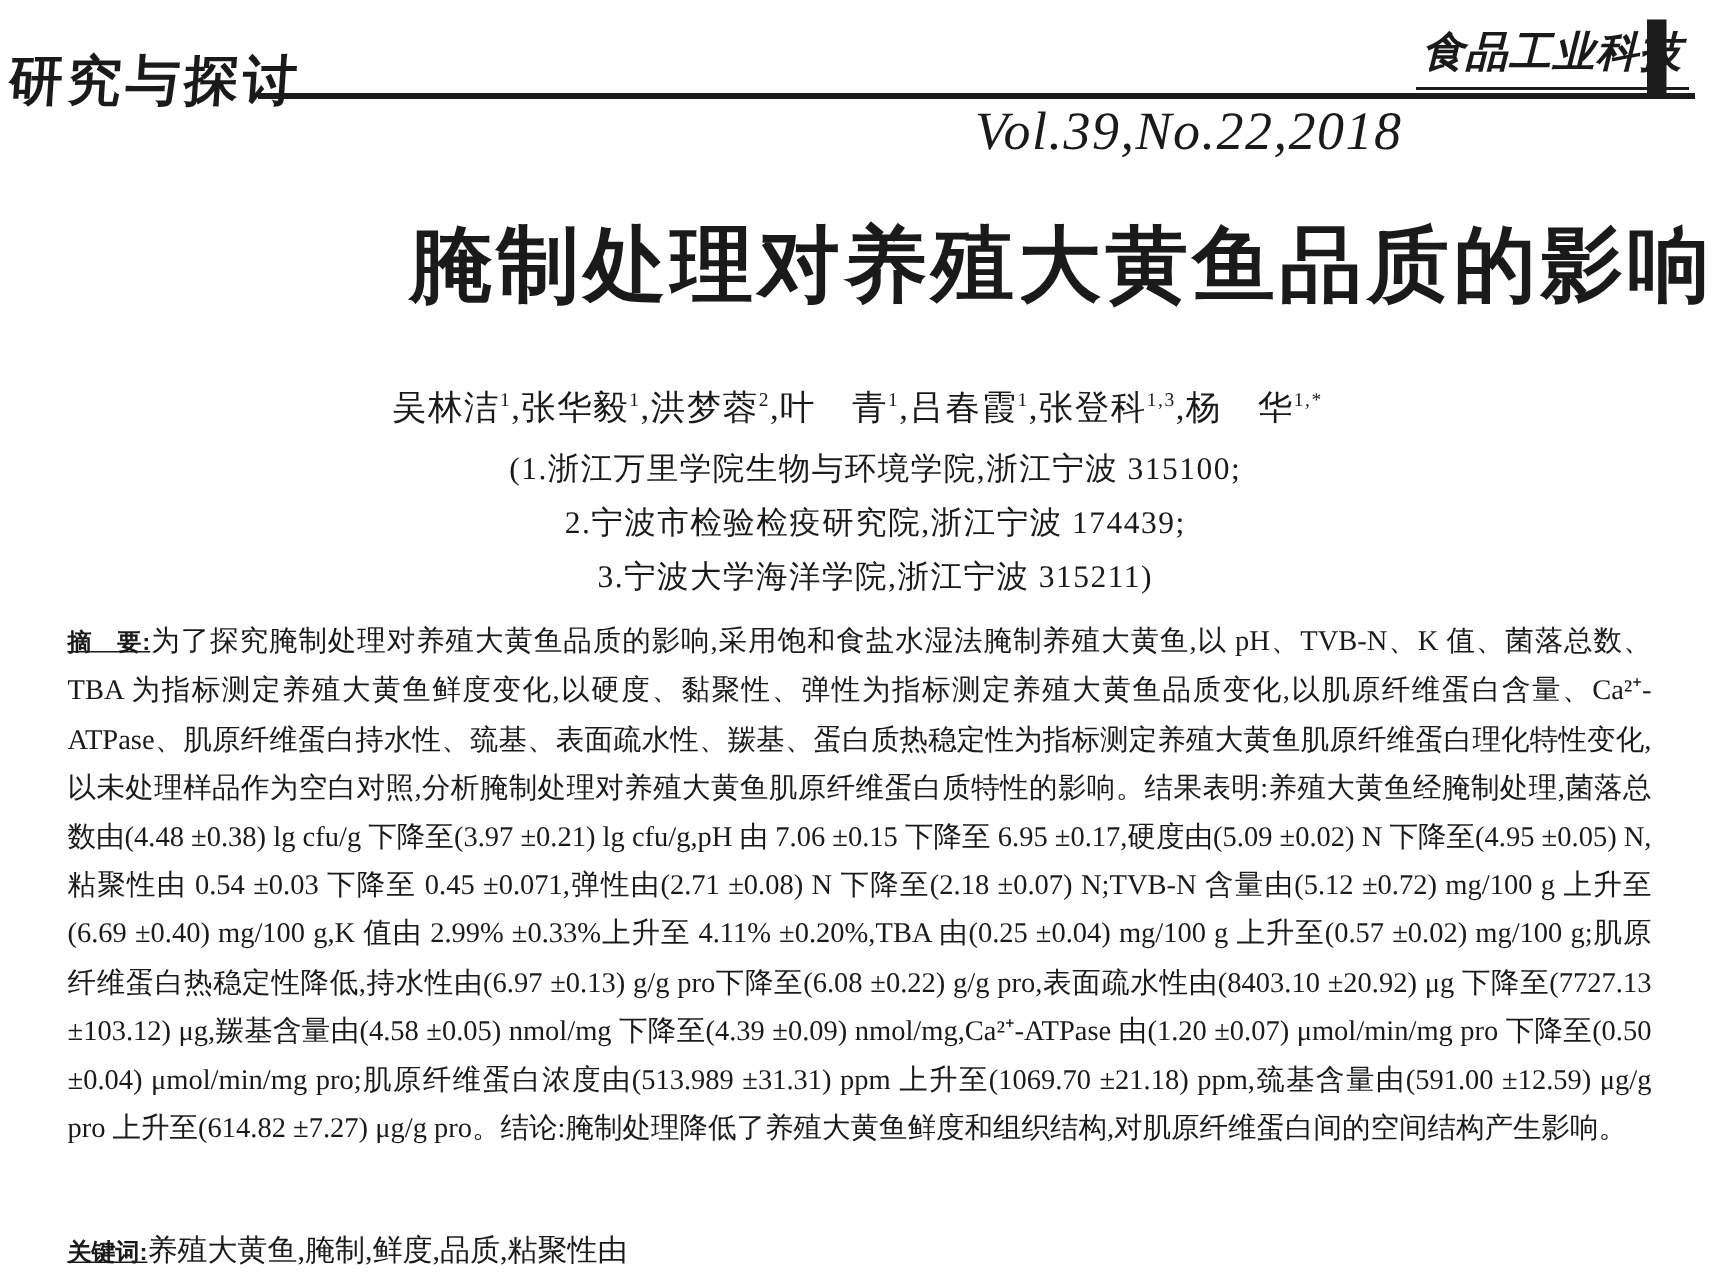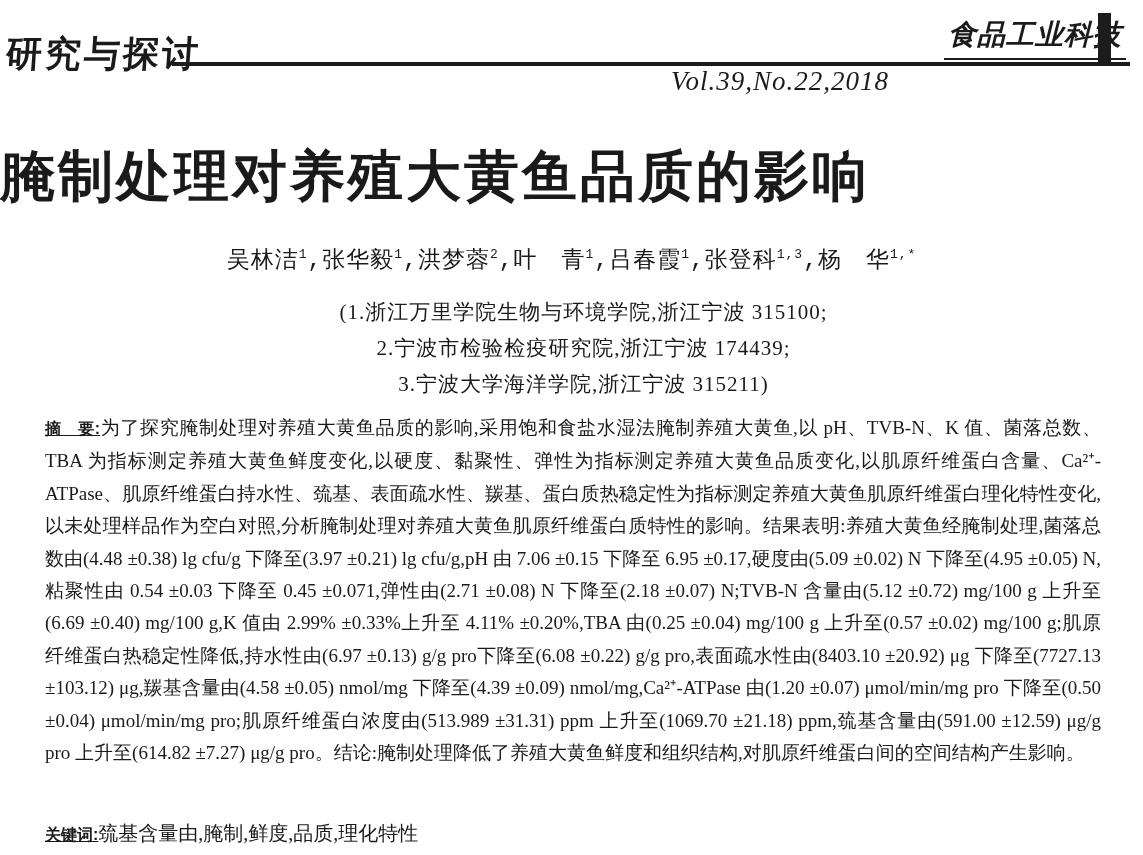--- a/index.html
+++ b/index.html
@@ -35,36 +35,36 @@
     white-space: nowrap;
   }
   .journal-bar {
     position: absolute; left: 1098px; top: 13px;
     width: 13px; height: 51px; background: #1c1c1c;
   }
   .vol-info {
     position: absolute; left: 650px; top: 66px; width: 260px;
     text-align: center;
     font-family: "Liberation Serif", serif;
-    font-style: italic; font-size: 27px; letter-spacing: 1px;
+    font-style: italic; font-size: 36px; letter-spacing: 1px;
     white-space: nowrap;
   }
 
   
   .article-title {
     position: absolute; top: 140px; left: 0; right: 0;
-    margin: 0; text-align: left;
+    margin: 0; text-align: right;
     font-family: "Liberation Serif", serif;
     font-weight: bold; font-size: 55px; letter-spacing: 3px;
     white-space: nowrap;
   }
   .authors {
-    position: absolute; top: 244px; left: 0; right: 0;
+    position: absolute; top: 256px; left: 0; right: 0;
     text-align: center;
-    font-family: Liberation Mono, monospace;
+    font-family: Liberation Serif, serif;
     font-size: 23px; letter-spacing: 1px;
     white-space: nowrap;
   }
   .authors sup { font-size: 13px; }
   .affiliations {
     position: absolute; top: 294px; left: 0; right: 0;
     text-align: center;
     font-size: 21px; line-height: 36px;
     letter-spacing: 1px;
     padding-left: 24px;
@@ -103,15 +103,15 @@
   <div class="authors"><span><span>吴林洁</span><sup>1</sup><span>,</span></span><span><span>张华毅</span><sup>1</sup><span>,</span></span><span><span>洪梦蓉</span><sup>2</sup><span>,</span></span><span><span>叶　青</span><sup>1</sup><span>,</span></span><span><span>吕春霞</span><sup>1</sup><span>,</span></span><span><span>张登科</span><sup>1,3</sup><span>,</span></span><span><span>杨　华</span><sup>1,*</sup><span></span></span></div>
 
   <div class="affiliations">
     <div>(1.浙江万里学院生物与环境学院,浙江宁波 315100;</div>
     <div>2.宁波市检验检疫研究院,浙江宁波 174439;</div>
     <div>3.宁波大学海洋学院,浙江宁波 315211)</div>
   </div>
 
   <p class="abstract"><span class="label">摘　要:</span><span>为了探究腌制处理对养殖大黄鱼品质的影响,采用饱和食盐水湿法腌制养殖大黄鱼,以 pH、TVB-N、K 值、菌落总数、TBA 为指标测定养殖大黄鱼鲜度变化,以硬度、黏聚性、弹性为指标测定养殖大黄鱼品质变化,以肌原纤维蛋白含量、Ca²⁺-ATPase、肌原纤维蛋白持水性、巯基、表面疏水性、羰基、蛋白质热稳定性为指标测定养殖大黄鱼肌原纤维蛋白理化特性变化,以未处理样品作为空白对照,分析腌制处理对养殖大黄鱼肌原纤维蛋白质特性的影响。结果表明:养殖大黄鱼经腌制处理,菌落总数由(4.48 ±0.38) lg cfu/g 下降至(3.97 ±0.21) lg cfu/g,pH 由 7.06 ±0.15 下降至 6.95 ±0.17,硬度由(5.09 ±0.02) N 下降至(4.95 ±0.05) N,粘聚性由 0.54 ±0.03 下降至 0.45 ±0.071,弹性由(2.71 ±0.08) N 下降至(2.18 ±0.07) N;TVB-N 含量由(5.12 ±0.72) mg/100 g 上升至(6.69 ±0.40) mg/100 g,K 值由 2.99% ±0.33%上升至 4.11% ±0.20%,TBA 由(0.25 ±0.04) mg/100 g 上升至(0.57 ±0.02) mg/100 g;肌原纤维蛋白热稳定性降低,持水性由(6.97 ±0.13) g/g pro下降至(6.08 ±0.22) g/g pro,表面疏水性由(8403.10 ±20.92) μg 下降至(7727.13 ±103.12) μg,羰基含量由(4.58 ±0.05) nmol/mg 下降至(4.39 ±0.09) nmol/mg,Ca²⁺-ATPase 由(1.20 ±0.07) μmol/min/mg pro 下降至(0.50 ±0.04) μmol/min/mg pro;肌原纤维蛋白浓度由(513.989 ±31.31) ppm 上升至(1069.70 ±21.18) ppm,巯基含量由(591.00 ±12.59) μg/g pro 上升至(614.82 ±7.27) μg/g pro。结论:腌制处理降低了养殖大黄鱼鲜度和组织结构,对肌原纤维蛋白间的空间结构产生影响。</span></p>
 
-  <p class="keywords"><span class="label">关键词:</span><span>巯基含量由,腌制,鲜度,品质,理化特性</span></p>
+  <p class="keywords"><span class="label">关键词:</span><span>养殖大黄鱼,腌制,鲜度,品质,粘聚性由</span></p>
 
 </div>
 
 </body></html>

